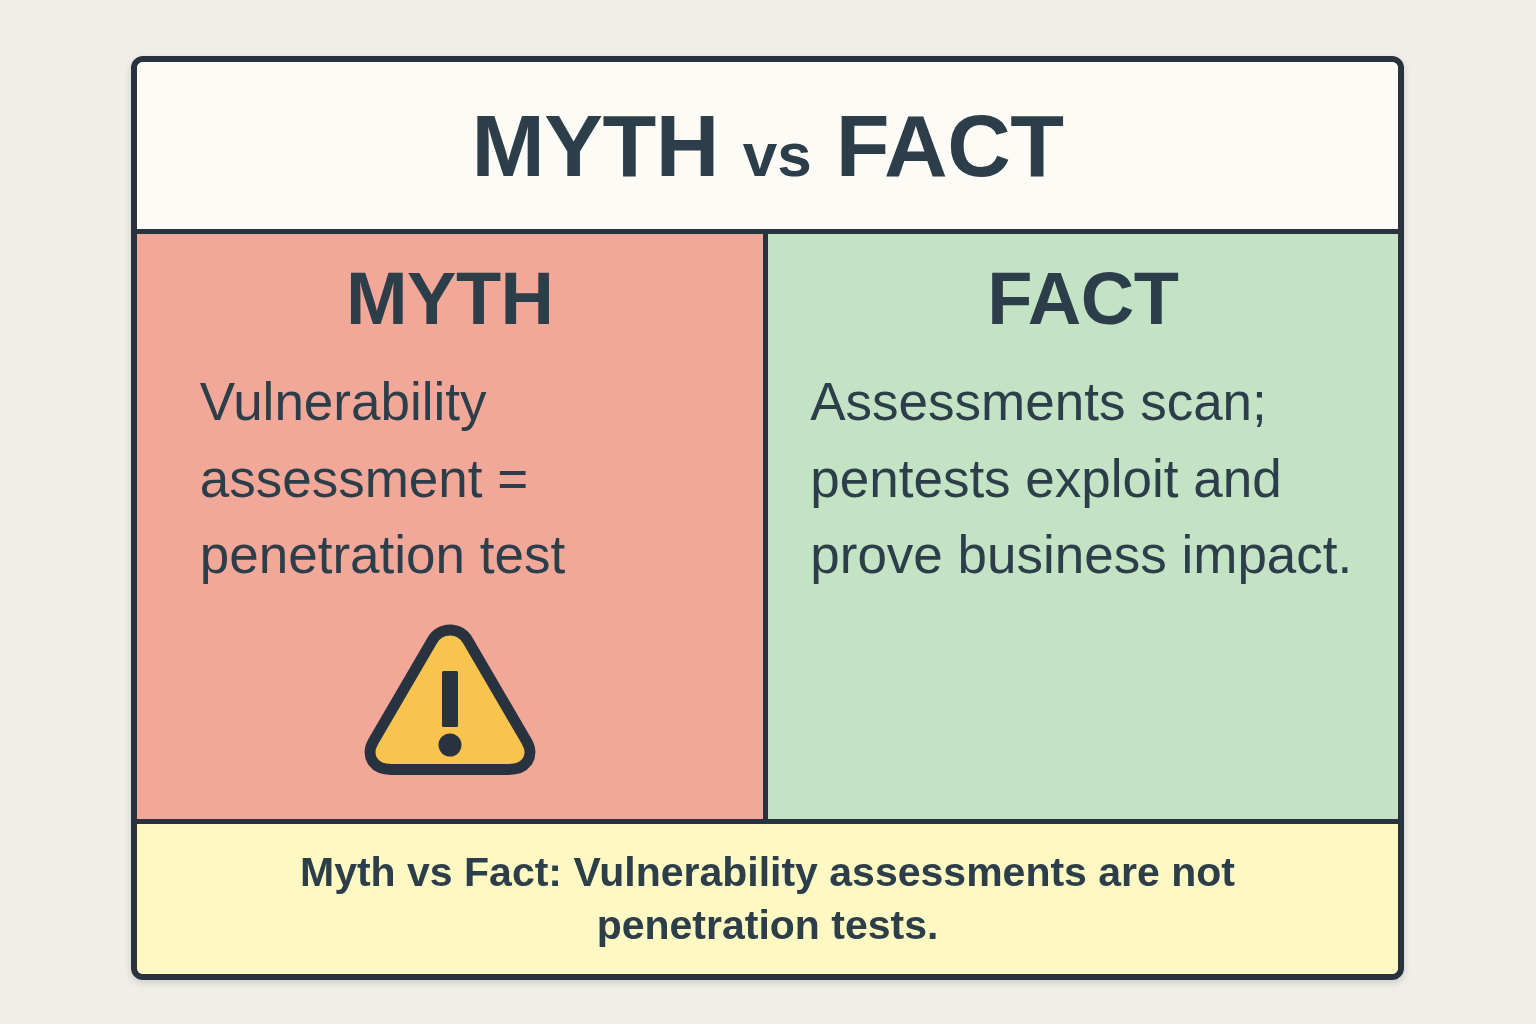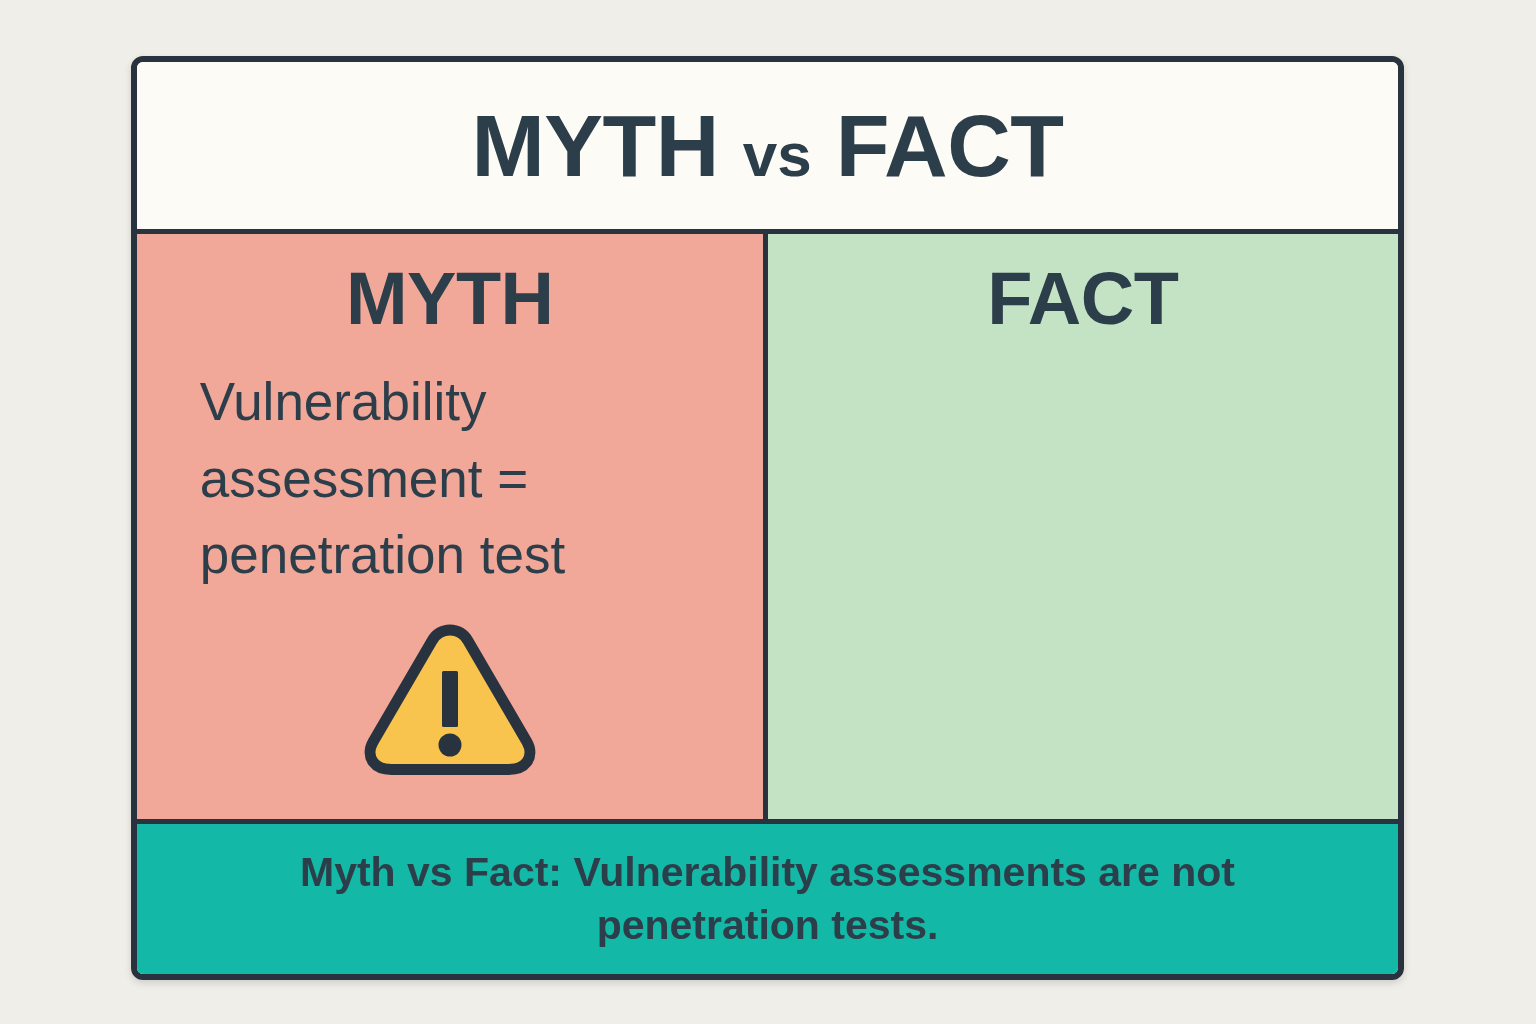--- a/index.html
+++ b/index.html
@@ -114,21 +114,21 @@
     width: 100%;
   }
   .warn-svg {
     display: block;
   }
 
   
   .footer {
     flex: 0 0 150px;
     height: 150px;
-    background: #14b8a6;
+    background: #fef9c3;
     display: flex;
     align-items: center;
     justify-content: center;
     padding: 0 60px;
     box-sizing: border-box;
   }
   .footer-text {
     font-size: 41px;
     font-weight: bold;
     color: #2d3e4b;
@@ -170,20 +170,21 @@
                      L 71.2 24.6
                      C 74.8 18.0 81.5 14 89 14 Z" fill="#f8c44e" stroke="#28333f" stroke-width="11" stroke-linejoin="round"></path>
             <rect x="81" y="55" width="16" height="56" rx="1.5" fill="#28333f"></rect>
             <circle cx="89" cy="129" r="11.5" fill="#28333f"></circle>
           </svg>
         </div>
       </div>
 
       <div class="panel panel-fact">
         <div class="panel-heading">FACT</div>
+        <div class="panel-body">Assessments scan; pentests exploit and prove business impact.</div>
       </div>
 
     </div>
 
     <div class="footer">
       <div class="footer-text">Myth vs Fact: Vulnerability assessments are not penetration tests.</div>
     </div>
 
   </div>
 </div>

